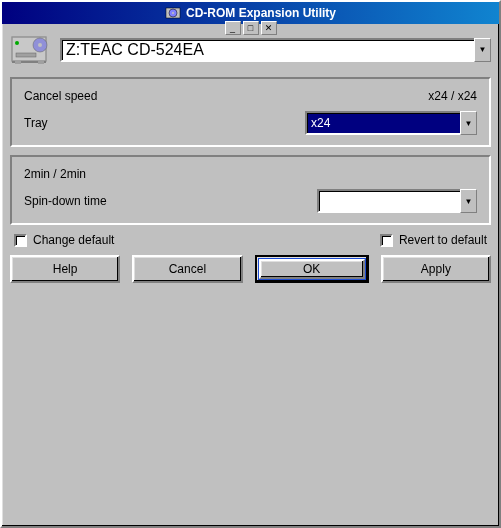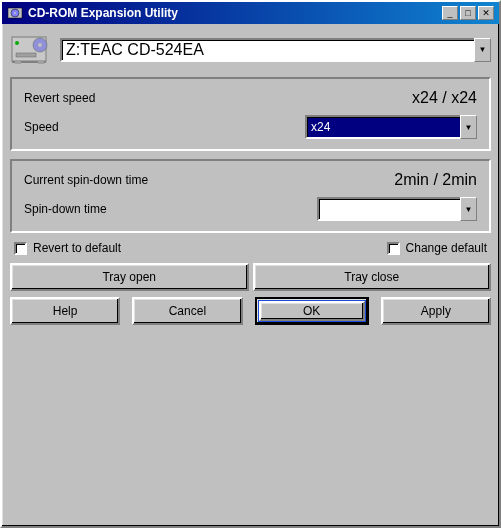--- a/index.html
+++ b/index.html
@@ -31,20 +31,21 @@
 
     .title-bar {
       background: linear-gradient(to right, #000080, #1084d0);
       color: white;
       padding: 3px 5px;
       display: flex;
       align-items: center;
       justify-content: space-between;
       height: 22px;
       flex-shrink: 0;
+      flex-direction: column;
     }
 
     .title-bar-left {
       display: flex;
       align-items: center;
       gap: 5px;
     }
 
     .title-icon {
       width: 16px;
@@ -154,21 +155,21 @@
 
     .panel-row:last-child {
       margin-bottom: 0;
     }
 
     .panel-label {
       font-size: 12px;
     }
 
     .panel-value {
-      font-size: 16px;
+      font-size: 12px;
     }
 
     .speed-select-wrapper {
       position: relative;
       width: 172px;
     }
 
     .speed-select {
       width: 160px;
       height: 24px;
@@ -319,42 +320,41 @@
         </svg>
       </div>
       <div class="select-wrapper">
         <select><option>Z:TEAC CD-524EA</option></select>
         <div class="select-arrow">▼</div>
       </div>
     </div>
 
     <div class="panel">
       <div class="panel-row">
-        <span class="panel-label">Revert speed</span>
+        <span class="panel-label">Cancel speed</span>
         <span class="panel-value">x24 / x24</span>
       </div>
       <div class="panel-row">
-        <span class="panel-label">Speed</span>
+        <span class="panel-label">Tray</span>
         <div class="speed-select-wrapper">
           <select class="speed-select">
             <option style="background:#000080;color:white;">x24</option>
             <option>x16</option>
             <option>x8</option>
             <option>x4</option>
             <option>x2</option>
             <option>x1</option>
           </select>
           <div class="select-arrow">▼</div>
         </div>
       </div>
     </div>
 
     <div class="panel">
       <div class="panel-row">
-        <span class="panel-label">Current spin-down time</span>
         <span class="panel-value">2min / 2min</span>
       </div>
       <div class="panel-row">
         <span class="panel-label">Spin-down time</span>
         <div class="spindown-select-wrapper">
           <select class="spindown-select">
             <option></option>
             <option>1min</option>
             <option>2min</option>
             <option>5min</option>
@@ -362,32 +362,28 @@
             <option>Never</option>
           </select>
           <div class="select-arrow">▼</div>
         </div>
       </div>
     </div>
 
     <div class="checkboxes-container">
       <div class="checkbox-group">
         <input type="checkbox" class="win-checkbox" style="">
-        <span>Revert to default</span>
+        <span>Change default</span>
       </div>
       <div class="checkbox-group">
         <input type="checkbox" class="win-checkbox" style="">
-        <span>Change default</span>
-      </div>
-    </div>
-
-    <div class="buttons-row">
-      <button class="win-button">Tray open</button>
-      <button class="win-button">Tray close</button>
-    </div>
+        <span>Revert to default</span>
+      </div>
+    </div>
+
 
     <div class="bottom-buttons">
       <button class="win-button">Help</button>
       <button class="win-button">Cancel</button>
       <div class="win-button ok-button" style="padding:2px; border:2px solid #1d4ed8; background:#1d4ed8; flex:1; height:28px; display:flex; align-items:center; justify-content:center;">
         <button style="width:100%;height:100%;background:#c0c0c0;border:2px solid;border-color:#ffffff #808080 #808080 #ffffff;box-shadow:inset -1px -1px #000,inset 1px 1px #dfdfdf;font-size:12px;font-family:'MS Sans Serif',Arial,sans-serif;cursor:pointer;">OK</button>
       </div>
       <button class="win-button">Apply</button>
     </div>
 

